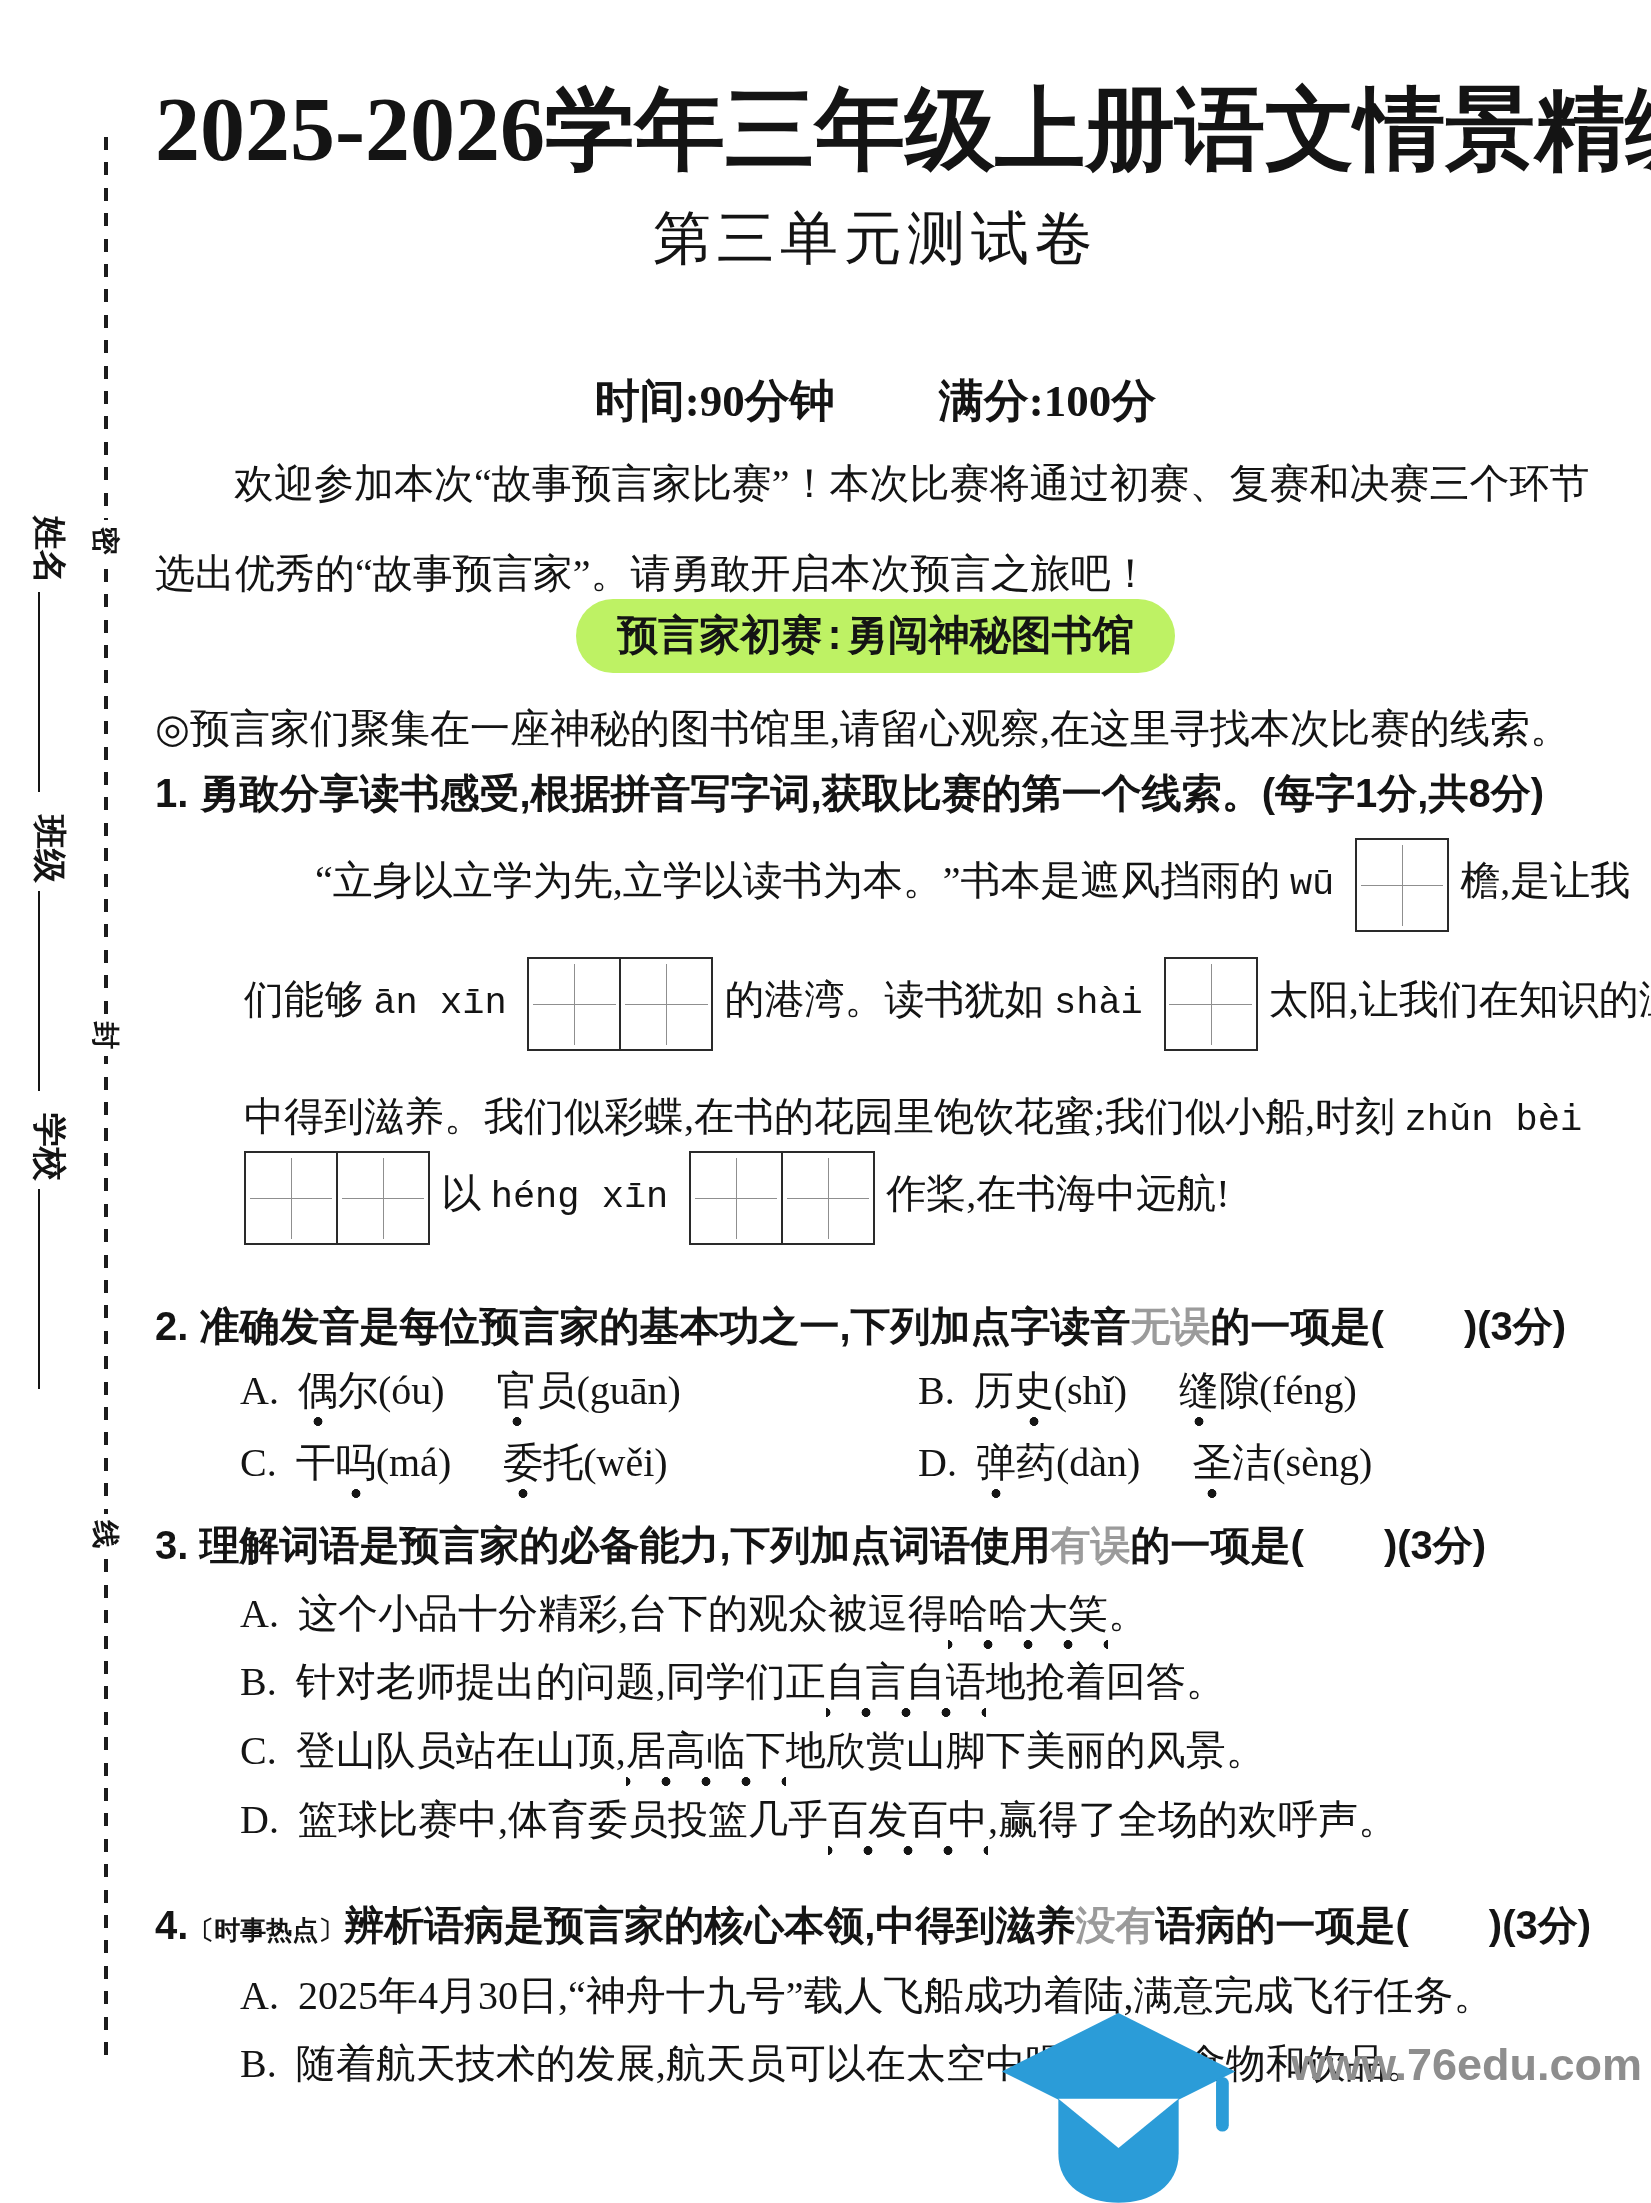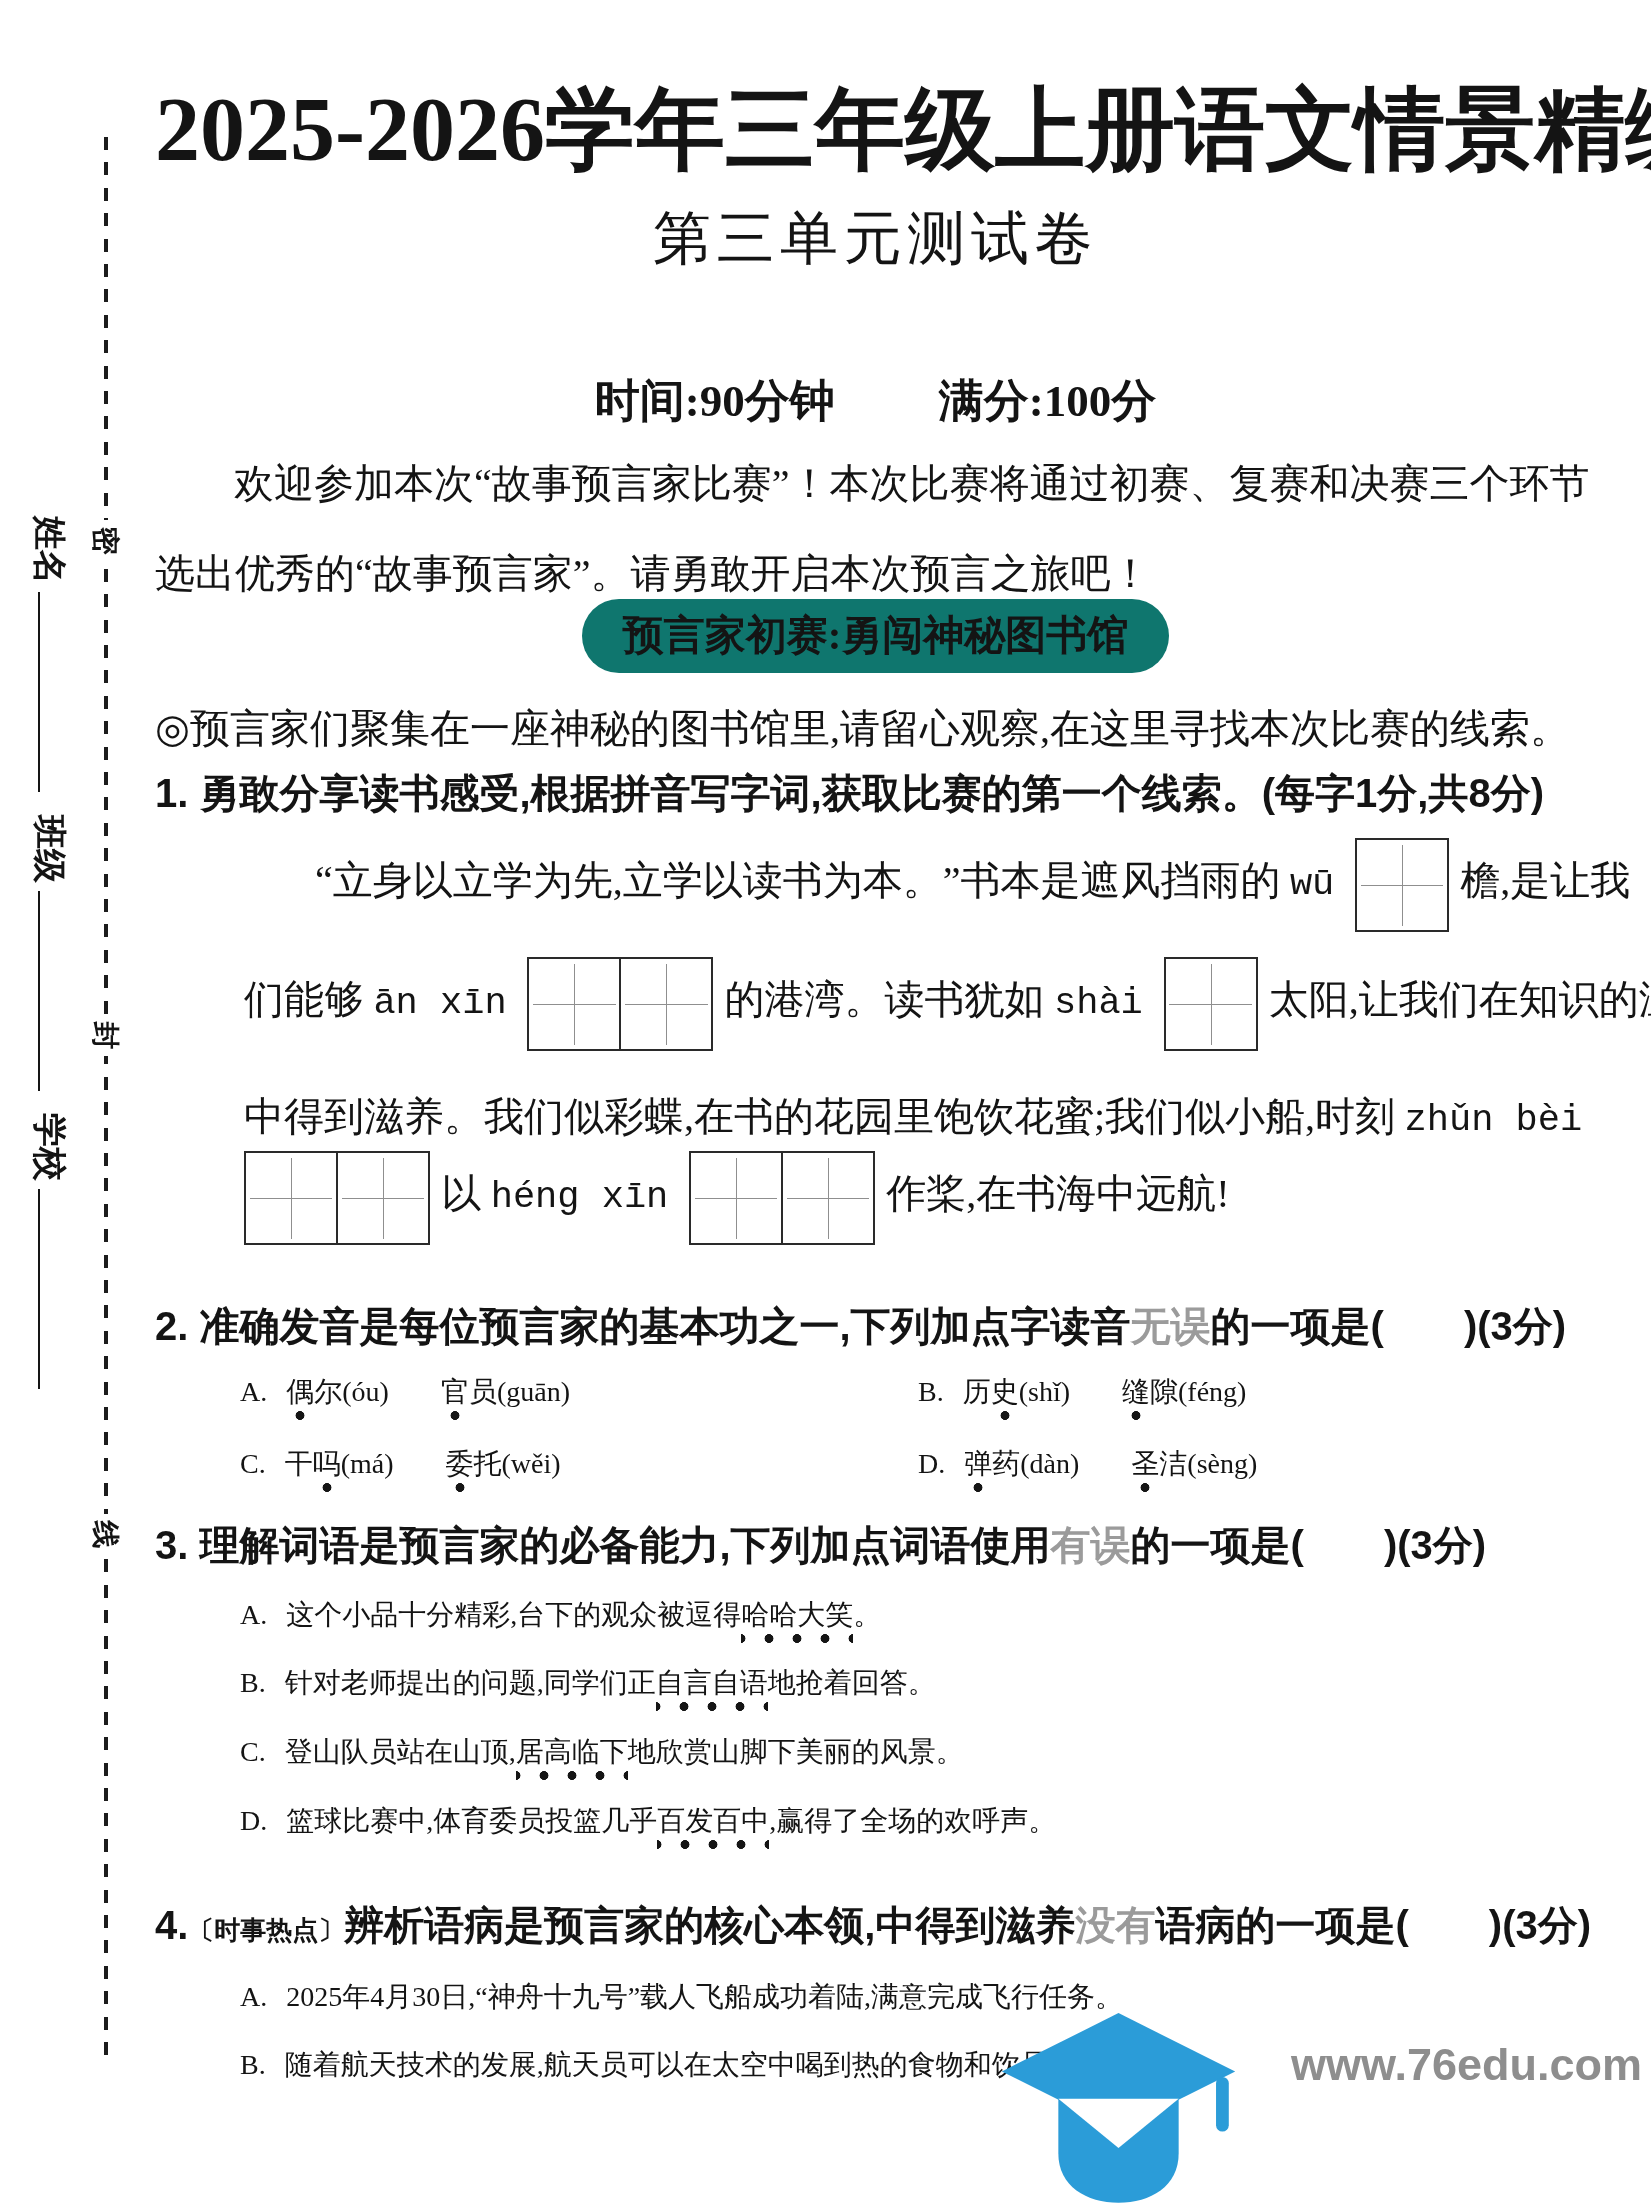--- a/index.html
+++ b/index.html
@@ -20,31 +20,31 @@
     white-space:nowrap;font-size:34px;font-weight:bold;}
   .side .sline{display:inline-block;width:200px;height:28px;border-bottom:2.8px solid #151515;margin-left:7.5px;}
 
   
   .title1{top:83px;font-size:90px;font-weight:bold;line-height:1.05;white-space:nowrap;}
   .title2{top:200px;font-size:58px;font-weight:normal;letter-spacing:5.6px;}
   .timeline{top:371px;font-size:45px;font-weight:bold;}
   .timeline .t1{margin-right:104px;text-align:center;}
   .introl{font-size:40px;white-space:nowrap;}
   .badgewrap{top:599px;}
-  .badge{display:inline-block;background:#0f766e;border-radius:41px;padding:9.4px 41px;
-    font-family:Liberation Serif, serif;font-weight:bold;font-size:41px;}
+  .badge{display:inline-block;background:#bef264;border-radius:41px;padding:9.4px 41px;
+    font-family:Liberation Mono, monospace;font-weight:bold;font-size:41px;}
   .note{top:701px;font-size:40px;white-space:nowrap;}
 
   
   .qh{font-family:"Liberation Sans","DejaVu Sans",sans-serif;font-weight:bold;font-size:40px;white-space:nowrap;}
   .muted{color:#9b9b9b;}
   .tag{font-family:"Liberation Serif","DejaVu Serif",serif;font-size:26px;}
   .q1line{position:absolute;left:155px;font-size:40px;white-space:nowrap;}
   .py{font-family:Liberation Mono, monospace;font-size:37px;margin:0 9.4px;}
-  .opt{position:absolute;font-size:28px;white-space:nowrap;margin-top:10px;}
+  .opt{position:absolute;font-size:40px;white-space:nowrap;}
   .opt .lab{margin-right:19px;}
   .opt .w1{margin-right:52px;}
   .dotchar{
     background-image:radial-gradient(circle,#151515 4.2px,rgba(0,0,0,0) 4.7px);
     background-size:1em 13px;background-repeat:repeat-x;background-position:center bottom;
     padding-bottom:15px;
   }
 
   
   .tian{display:inline-flex;vertical-align:middle;margin:0 11.3px;}

